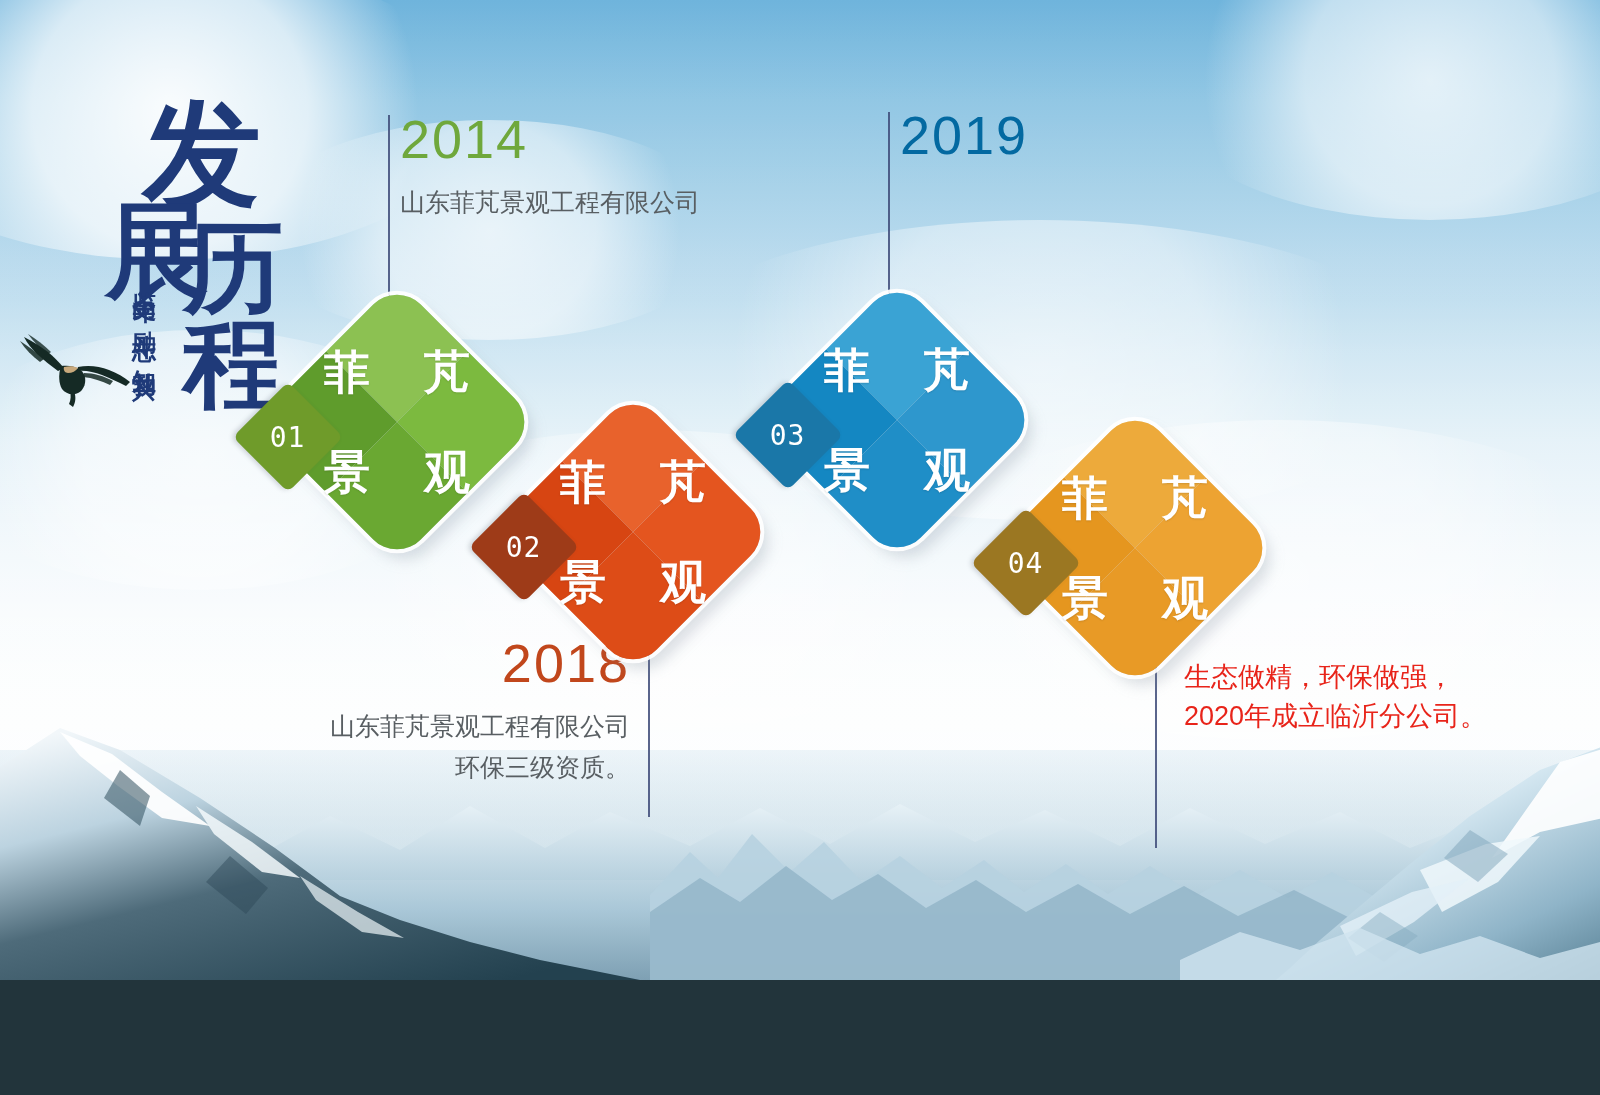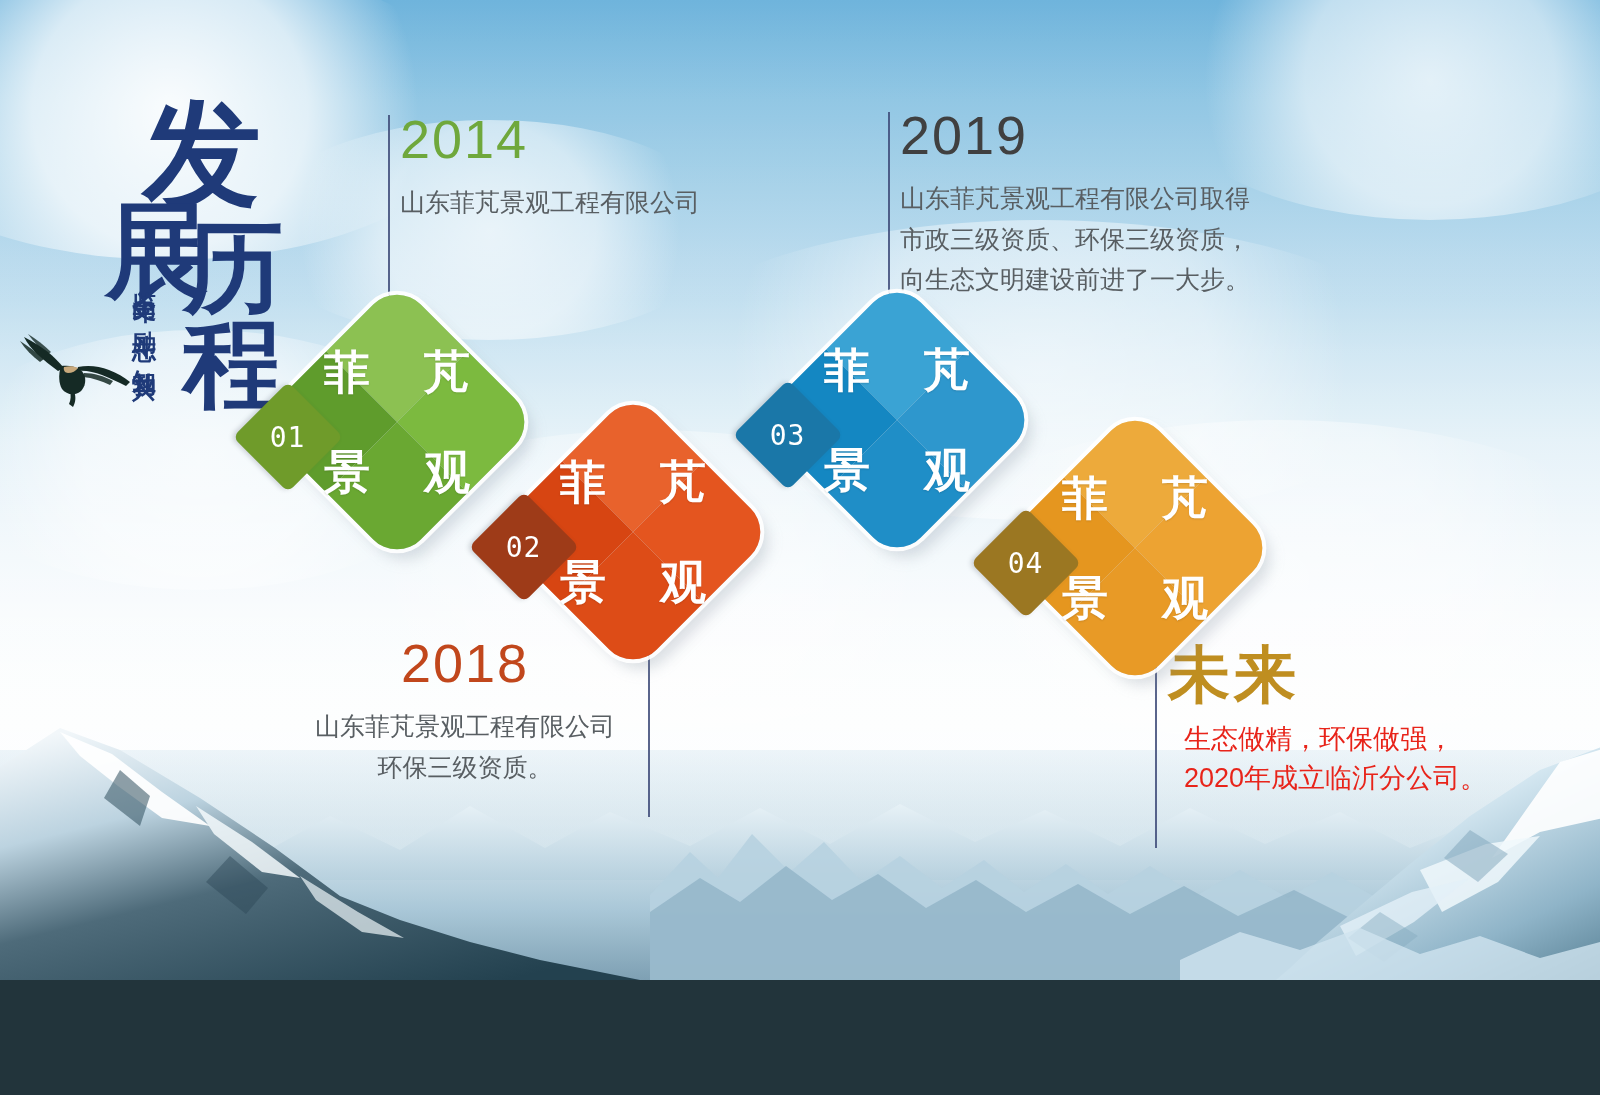--- a/index.html
+++ b/index.html
@@ -125,21 +125,21 @@
   .entry{position:absolute;}
   .entry .year{
     font-size:54px;font-weight:400;line-height:1;letter-spacing:2px;
     font-family:Liberation Sans, sans-serif;
   }
   .entry .desc{
     margin-top:16px;color:#585e62;font-size:25px;line-height:1.62;
     font-family:"Liberation Sans","DejaVu Sans",sans-serif;
   }
   .entry .desc div{white-space:nowrap;}
-  .entry.right-align{text-align:center;}
+  .entry.right-align{text-align:right;}
 
   .future .title{
     font-size:62px;font-weight:700;line-height:1;color:#bf8e20;
     letter-spacing:4px;
     font-family:"Liberation Sans","DejaVu Sans",sans-serif;
   }
   .future .lines{
     margin-top:14px;color:#e8241a;font-size:27px;line-height:1.45;
     font-family:"Liberation Sans","DejaVu Sans",sans-serif;
   }
@@ -248,38 +248,32 @@
   <div class="conn" style="left: 1155px; top: 648px; height: 200px; background: rgb(61, 74, 120);"></div>
 
   <div class="entry" style="left:400px;top:112px;width:340px;">
     <div class="year" style="color: rgb(111, 168, 60);">2014</div>
     <div class="desc">
       <div>山东菲芃景观工程有限公司</div>
     </div>
   </div>
 
   <div class="entry" style="left:900px;top:108px;width:420px;">
-    <div class="year" style="color: #404040;">2019</div>
-    <div class="desc">
-      <div>山东菲芃景观工程有限公司取得</div>
-      <div>市政三级资质、环保三级资质，</div>
-      <div>向生态文明建设前进了一大步。</div>
-    </div>
+    <div class="year" style="color: #0369a1;">2019</div>
   </div>
 
   <div class="entry right-align" style="left:300px;top:636px;width:330px;">
     <div class="year" style="color: rgb(193, 71, 28);">2018</div>
     <div class="desc">
       <div>山东菲芃景观工程有限公司</div>
       <div>环保三级资质。</div>
     </div>
   </div>
 
   <div class="entry future" style="left:1168px;top:644px;width:400px;">
-    <div class="title" style="color: rgb(191, 142, 32);">未来</div>
     <div class="lines" style="color: rgb(232, 36, 26);">
       <div>生态做精，环保做强，</div>
       <div>2020年成立临沂分公司。</div>
     </div>
   </div>
 
   <div class="badge" id="badge-0" style="left:297px;top:322px;">
     <div class="shadow"></div>
     <div class="tile">
       <div class="q q1" style="background: rgb(140, 193, 82);"></div>

